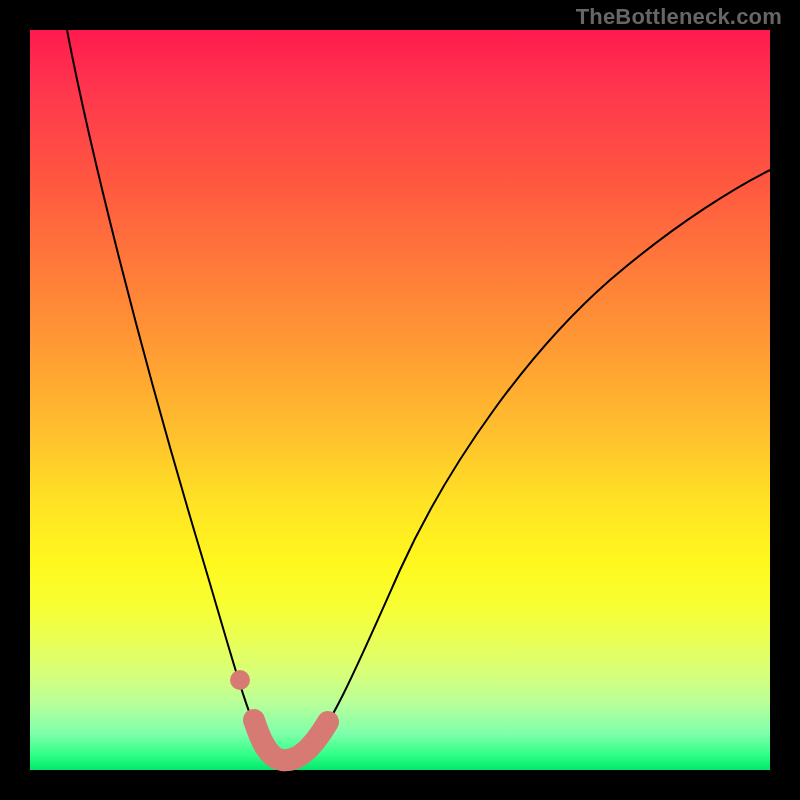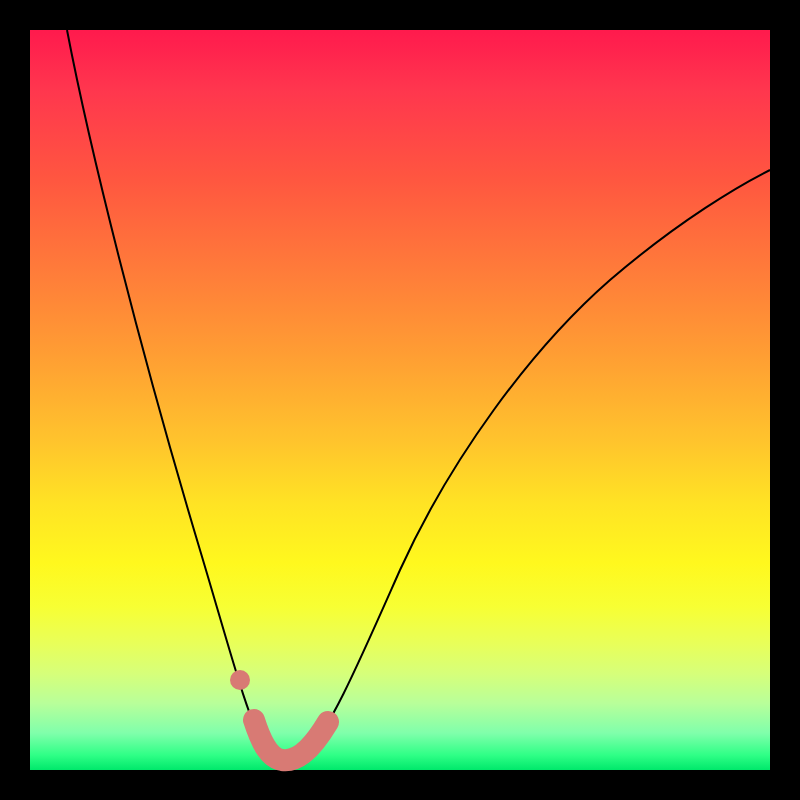--- a/index.html
+++ b/index.html
@@ -71,20 +71,21 @@
     stroke-linejoin: round;
   }
   .marker-dot {
     fill: #d87a74;
   }
 </style>
 </head>
 <body>
 
 <div class="frame">
+  <div class="watermark">TheBottleneck.com</div>
 
   <div class="plot-area">
     <svg class="curve" viewBox="0 0 740 740">
       <path class="curve-path" d="M 37 0
            C 60 120, 110 320, 170 520
            C 200 620, 215 680, 235 720
            C 245 735, 260 738, 275 725
            C 300 700, 330 630, 370 540
            C 420 430, 500 320, 580 250
            C 650 190, 710 155, 740 140"></path>

